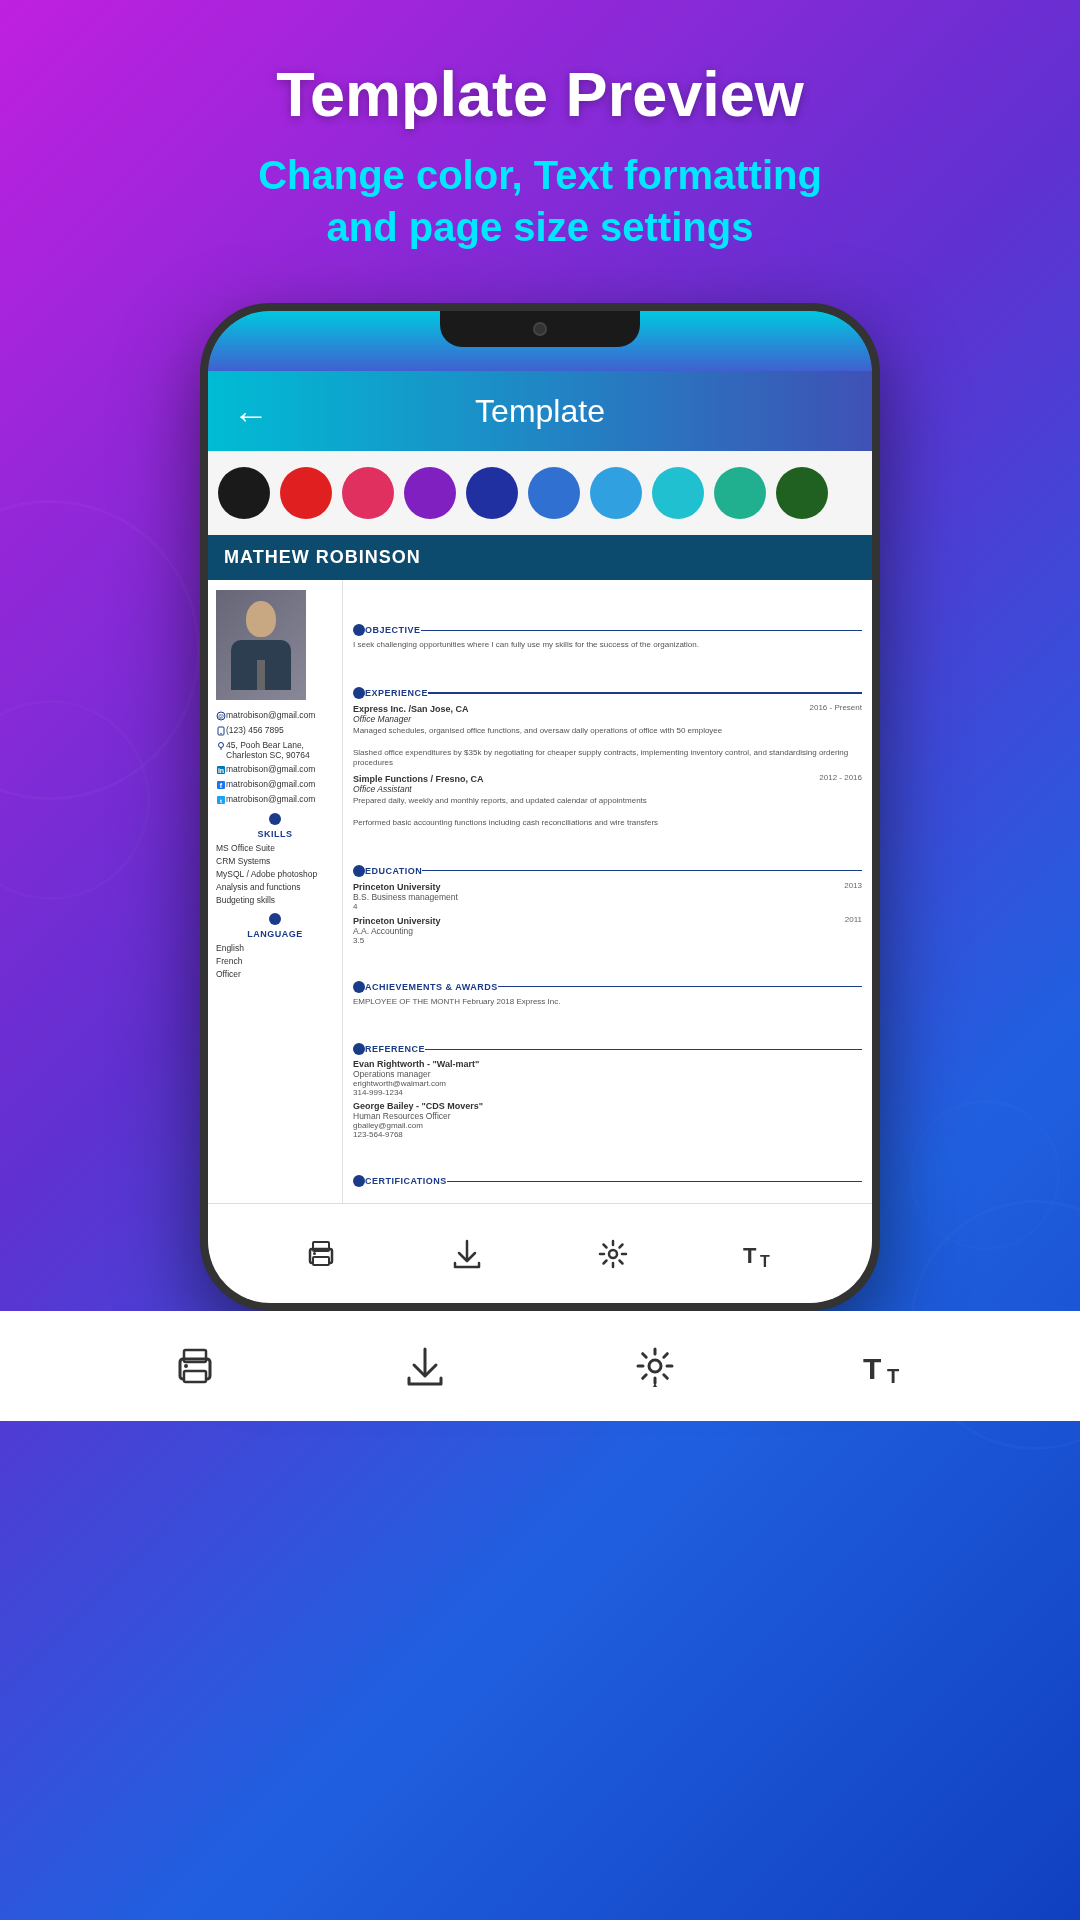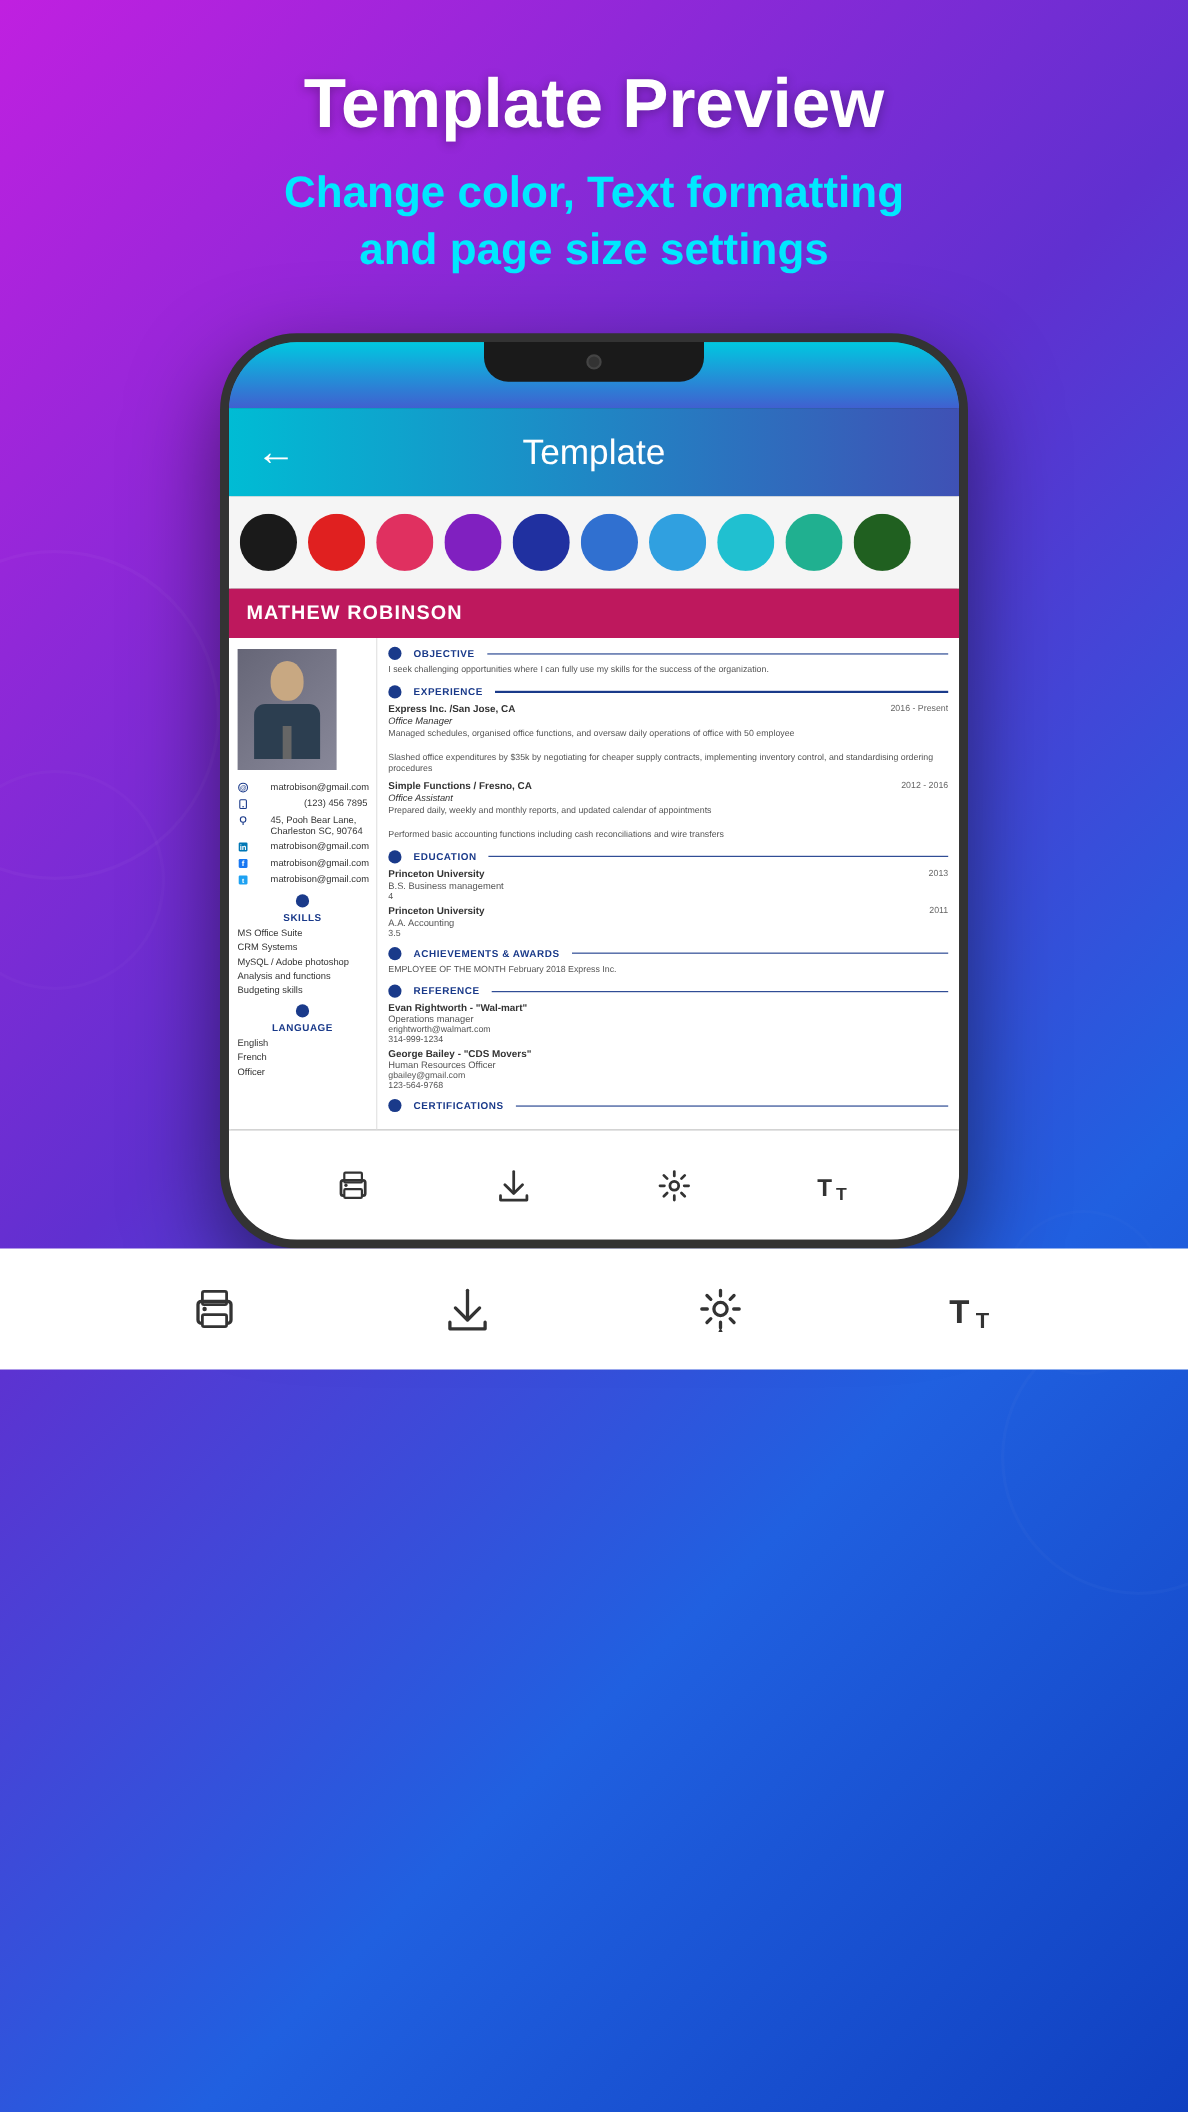--- a/index.html
+++ b/index.html
@@ -135,21 +135,21 @@
       background: #fff;
       overflow-y: auto;
       max-height: 760px;
     }
     .resume-content {
       padding: 0;
     }
 
     
     .resume-name-bar {
-      background: #be185d;
+      background: #0c4a6e;
       padding: 12px 16px;
     }
     .resume-name {
       color: white;
       font-size: 18px;
       font-weight: 700;
       letter-spacing: 1px;
     }
 
     
@@ -206,22 +206,21 @@
       height: 30px;
       background: #666;
     }
 
     .contact-item {
       display: flex;
       align-items: flex-start;
       margin-bottom: 4px;
       font-size: 8.5px;
       color: #333;
-      gap: 20px;
-      justify-content: space-between;
+      gap: 0;
     }
     .contact-icon {
       width: 10px;
       height: 10px;
       flex-shrink: 0;
       margin-top: 1px;
     }
 
     .resume-section-title {
       font-size: 9px;
@@ -256,22 +255,23 @@
       margin-bottom: 3px;
     }
 
     
     .right-section {
       margin-bottom: 8px;
     }
     .right-section-header {
       display: flex;
       align-items: center;
-      gap: 11px;
+      gap: 0;
       margin-bottom: 4px;
+      margin-top: 36px;
     }
     .right-section-icon {
       width: 12px;
       height: 12px;
       background: #1a3a8a;
       border-radius: 50%;
       flex-shrink: 0;
     }
     .right-section-title {
       font-size: 9px;

